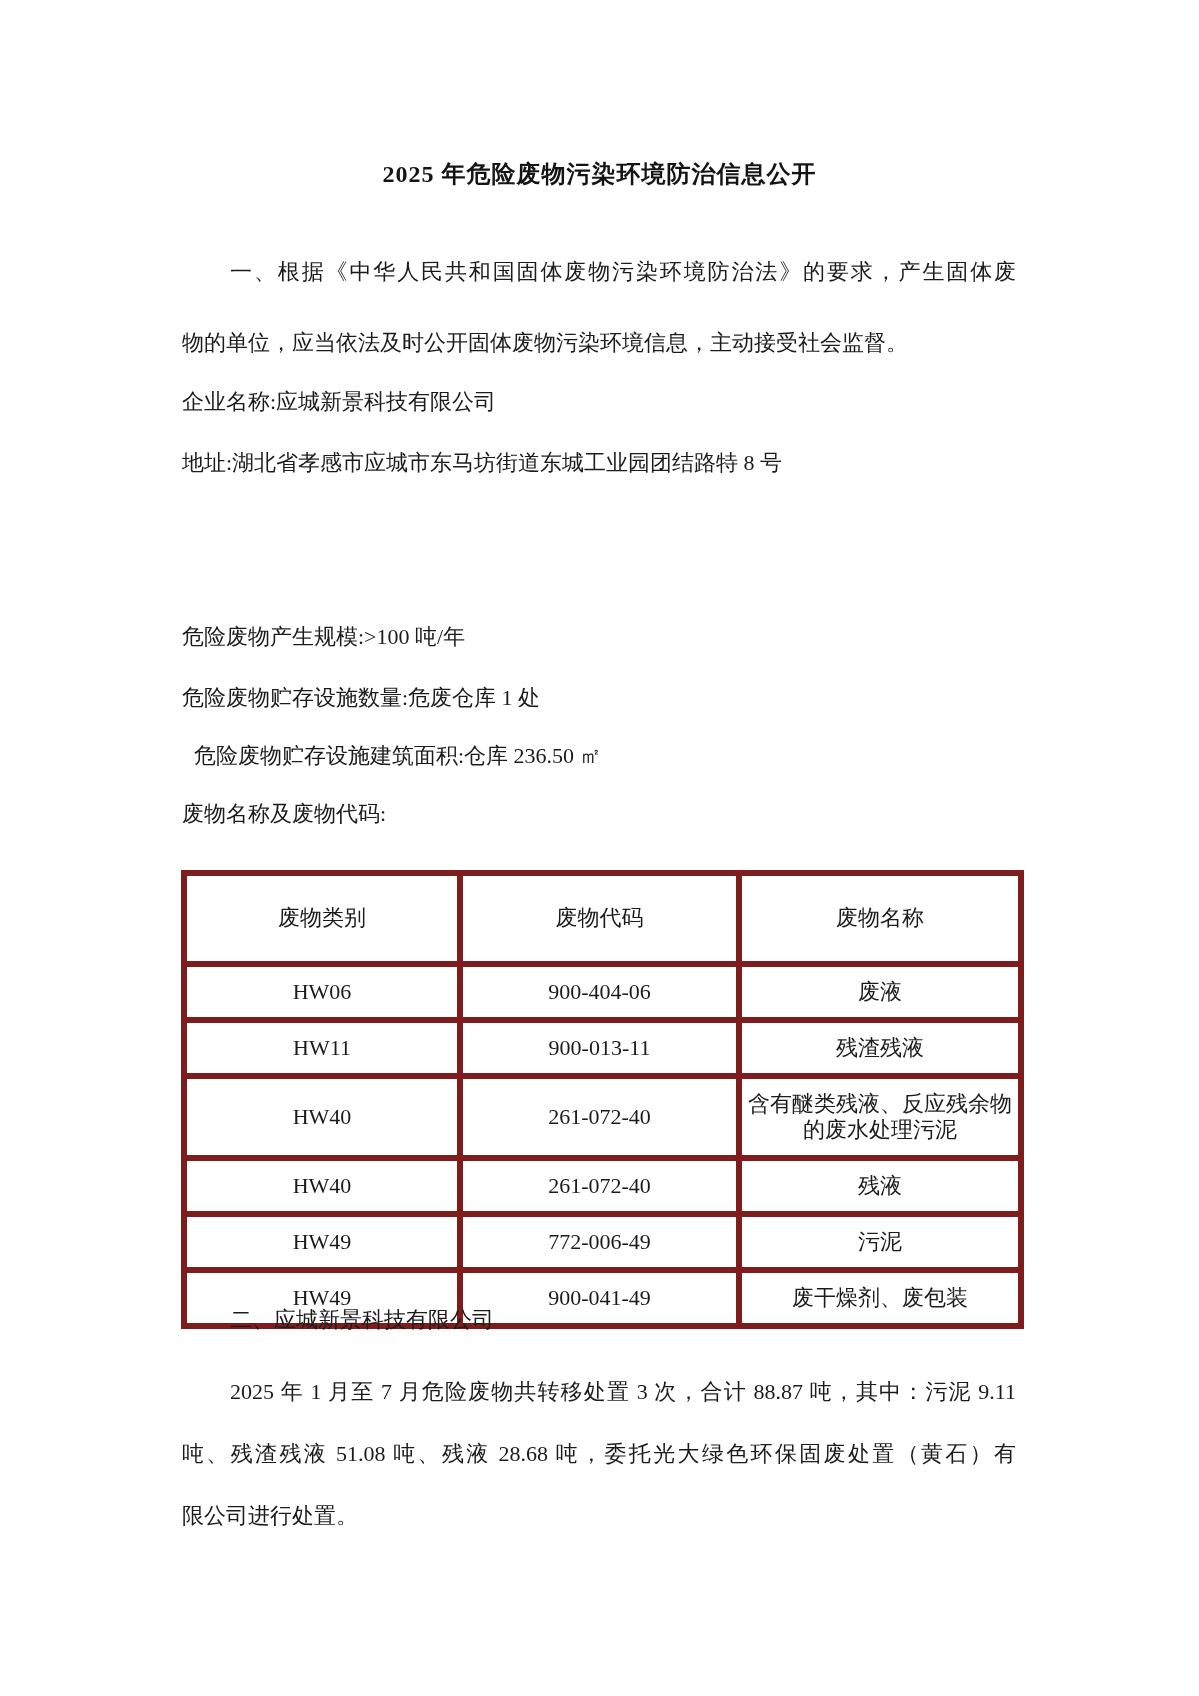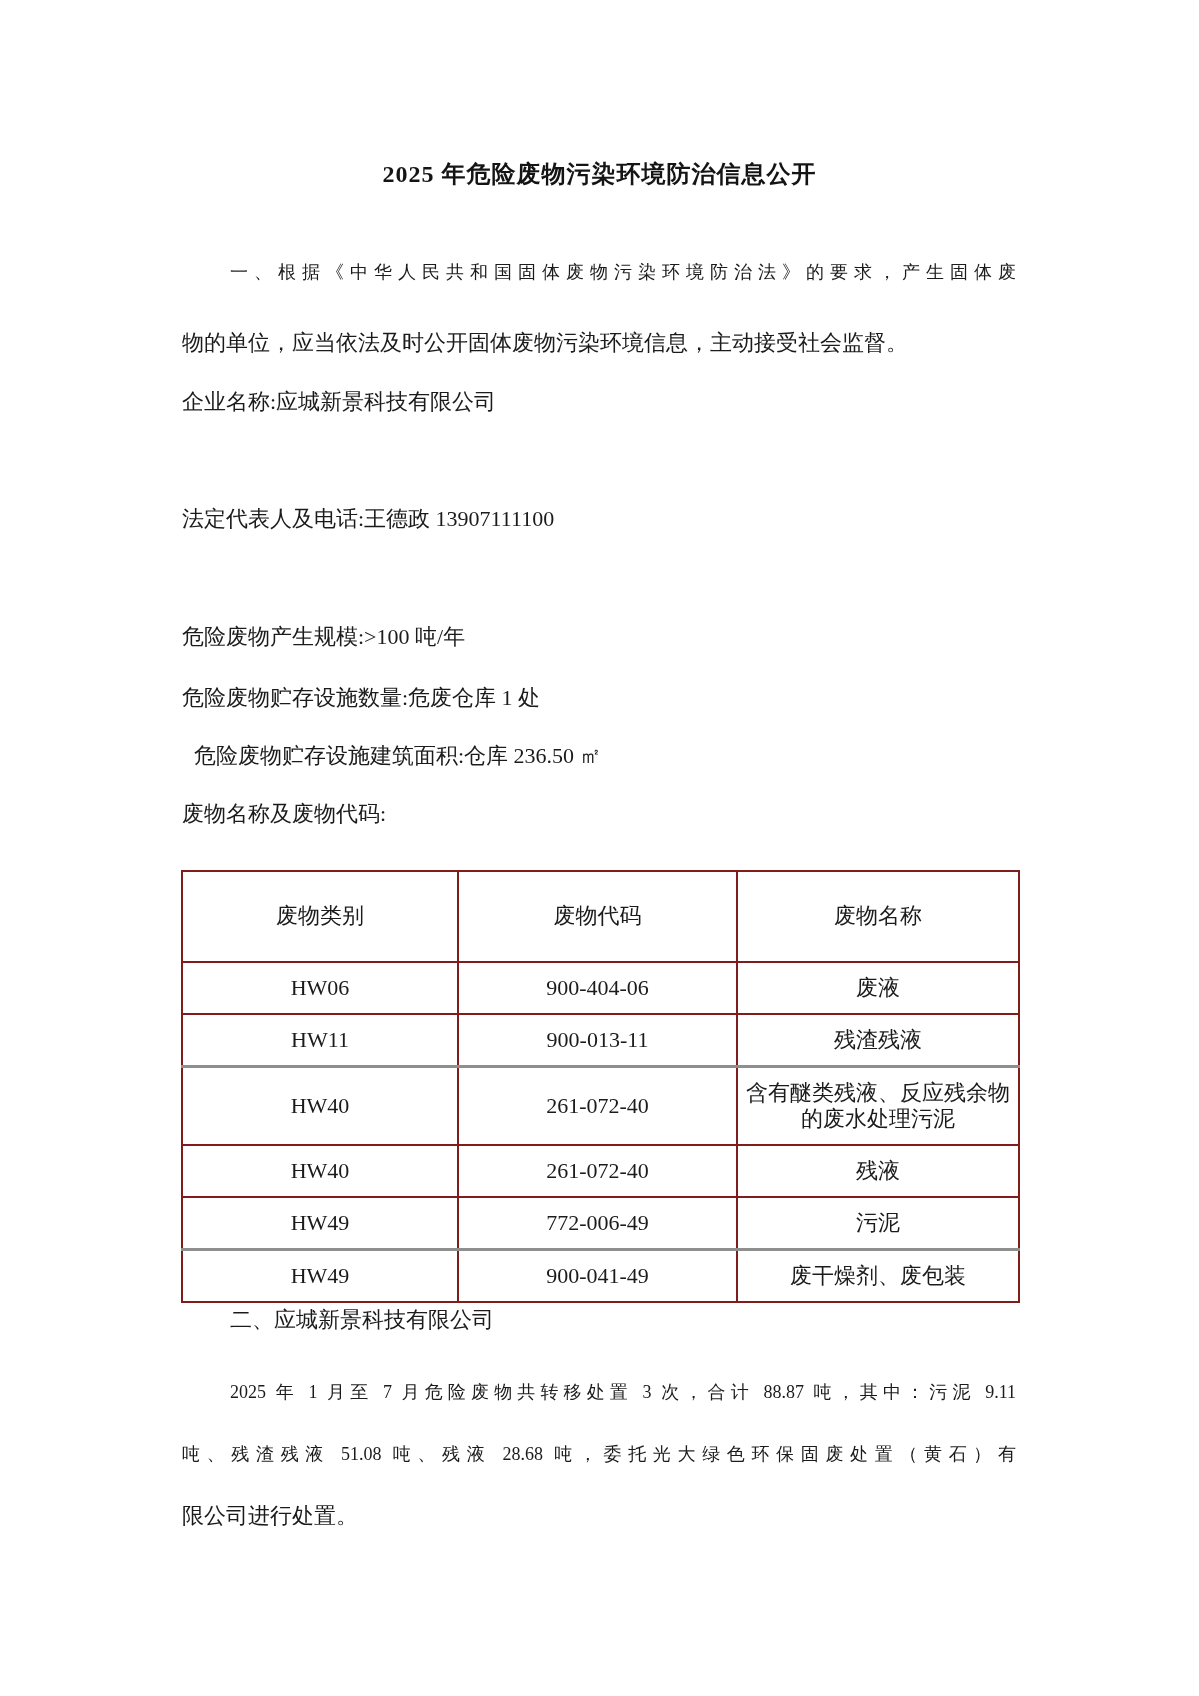--- a/index.html
+++ b/index.html
@@ -33,42 +33,42 @@
     left: 182px;
     font-size: 22px;
     line-height: 28px;
     white-space: nowrap;
     color: #1b1b1b;
   }
   .wrapline {
     position: absolute;
     left: 182px;
     width: 834px;
-    font-size: 18px;
+    font-size: 22px;
     line-height: 28px;
     text-align: justify;
     text-align-last: justify;
     color: #1b1b1b;
   }
   .indent {
     left: 230px;
     width: 786px;
   }
   .waste-table {
     position: absolute;
     left: 181px;
     top: 870px;
     width: 837px;
     border-collapse: collapse;
     table-layout: fixed;
     font-size: 22px;
     color: #1b1b1b;
   }
   .waste-table td {
-    border: 2px solid #7f1d1d;
+    border: 6px solid #7f1d1d;
     text-align: center;
     vertical-align: middle;
     padding: 12px 2px;
     line-height: 1.18;
     overflow: hidden;
   }
   .waste-table tr.thick-bottom td {
     border-bottom: 3px solid #8f8f8f;
   }
   .waste-table tr.header-row td {
@@ -79,21 +79,21 @@
 <body>
 
 <div class="page">
 
   <h1 class="doc-title">2025 年危险废物污染环境防治信息公开</h1>
 
   <div class="wrapline indent" style="top:258px;">一、根据《中华人民共和国固体废物污染环境防治法》的要求，产生固体废</div>
   <div class="line" style="top:329px;">物的单位，应当依法及时公开固体废物污染环境信息，主动接受社会监督。</div>
 
   <div class="line" style="top:388px;">企业名称:应城新景科技有限公司</div>
-  <div class="line" style="top:505px;">法定代表人及电话:王德政 13907111100</div>
+  <div class="line" style="top:449px;">地址:湖北省孝感市应城市东马坊街道东城工业园团结路特 8 号</div>
   <div class="line" style="top:623px;">危险废物产生规模:&gt;100 吨/年</div>
   <div class="line" style="top:684px;">危险废物贮存设施数量:危废仓库 1 处</div>
   <div class="line" style="top:742px;margin-left:12px;">危险废物贮存设施建筑面积:仓库 236.50 ㎡</div>
   <div class="line" style="top:800px;">废物名称及废物代码:</div>
 
   <table class="waste-table">
     <colgroup>
       <col style="width:276px">
       <col style="width:279px">
       <col style="width:282px">

